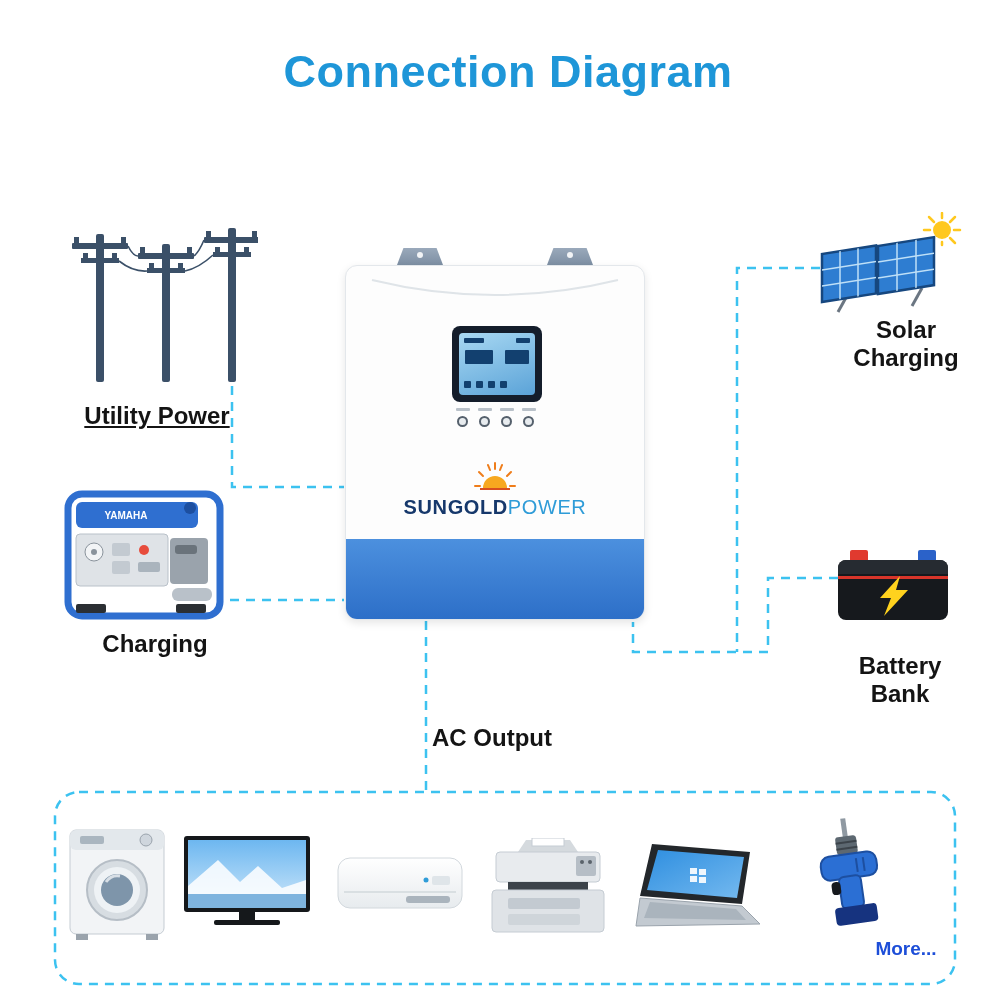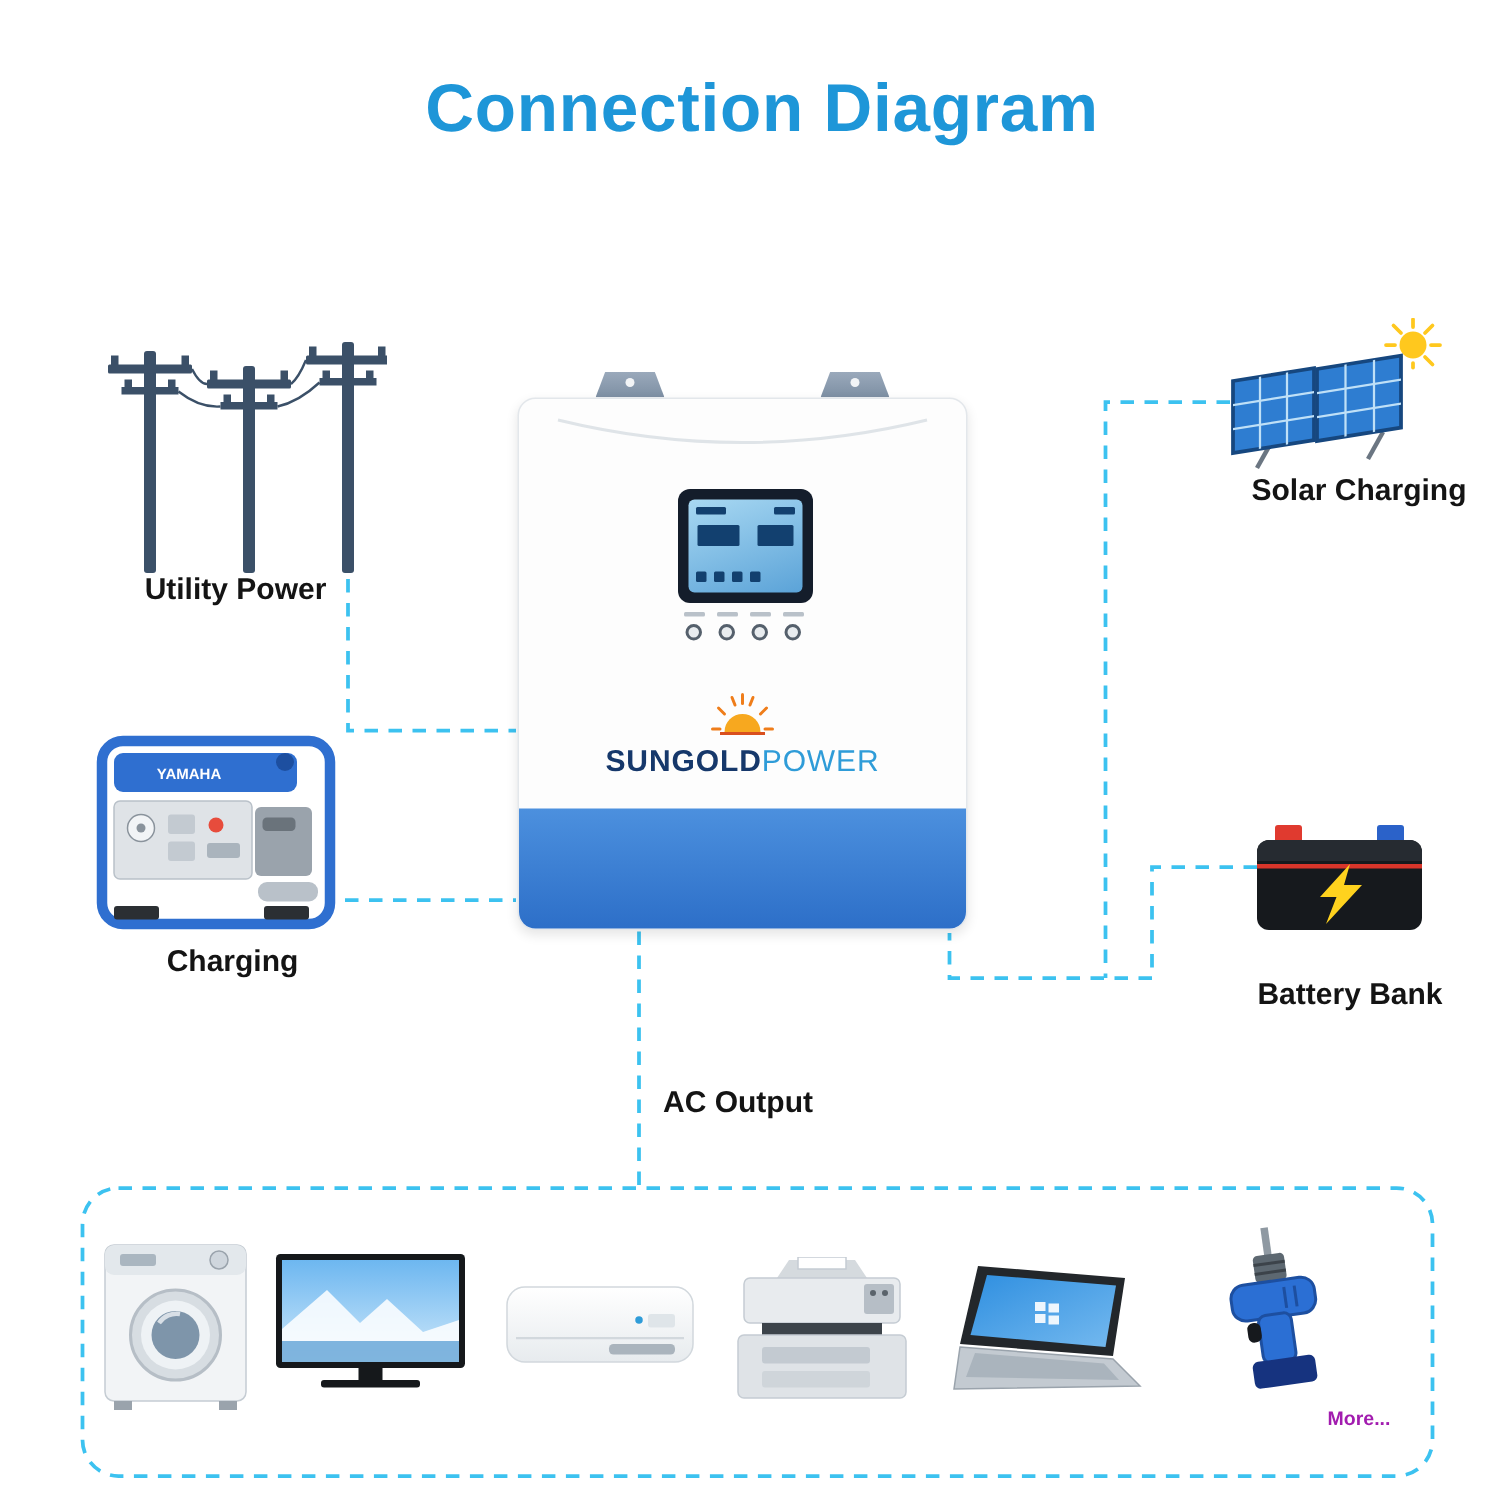--- a/index.html
+++ b/index.html
@@ -1,22 +1,22 @@
 <!DOCTYPE html>
 <html><head>
 <meta charset="utf-8">
 <style>
   html,body{margin:0;padding:0;background:#fff;}
   #stage{position:relative;width:1000px;height:1000px;background:#ffffff;overflow:hidden;
          font-family:"Liberation Sans",sans-serif;color:#111;}
   .abs{position:absolute;}
   #title{top:46px;left:0;right:0;text-align:center;font-size:45px;font-weight:700;
          color:#1e96d8;letter-spacing:.5px;padding-left:16px;}
-  .node-label{font-size:20px;font-weight:600;color:#141414;text-align:center;}
-  #more-label{font-size:13px;font-weight:700;color:#a21caf;text-align:center;}
+  .node-label{font-size:24px;font-weight:600;color:#141414;text-align:center;}
+  #more-label{font-size:19px;font-weight:700;color:#1d4ed8;text-align:center;}
   
   #connectors{position:absolute;left:0;top:0;width:1000px;height:1000px;z-index:1;pointer-events:none;}
   .conn{stroke:#3cc2f0;stroke-width:2.5;fill:none;stroke-dasharray:9 7;}
   
   #inverter{left:345px;top:248px;width:300px;height:372px;z-index:2;}
   .tab{position:absolute;top:0;width:46px;height:17px;background:linear-gradient(#9aa9bb,#7d8fa3);
        clip-path:polygon(14% 0,86% 0,100% 100%,0 100%);}
   .tab .hole{position:absolute;left:50%;top:4px;width:6px;height:6px;margin-left:-3px;border-radius:50%;background:#f2f4f6;}
   #inv-body{position:absolute;left:0;top:17px;width:298px;height:353px;background:#fdfdfd;
             border:1px solid #e3e7eb;border-radius:12px;box-shadow:0 3px 8px rgba(0,0,0,.10);}
@@ -29,21 +29,21 @@
   .btn-label{position:absolute;top:142px;width:14px;height:3px;background:#b9c1c9;border-radius:1px;}
   .inv-btn{position:absolute;top:150px;width:11px;height:11px;border-radius:50%;
            background:#e8ecef;border:2px solid #55606c;box-sizing:border-box;}
   #inv-logo{position:absolute;left:0;right:0;top:196px;text-align:center;}
   #inv-brand{margin-top:2px;font-size:20px;letter-spacing:.6px;}
   #inv-brand .bold{font-weight:700;color:#16386b;}
   #inv-brand .light{font-weight:400;color:#2f9cd8;}
   
   .illus{z-index:2;}
   
-  #utility-label{left:72px;top:382px;width:170px;}
+  #utility-label{left:72px;top:402px;width:170px;text-decoration:underline;}
   #generator-label{left:85px;top:630px;width:140px;}
   #solar-label{left:828px;top:316px;width:156px;}
   #battery-label{left:828px;top:652px;width:144px;}
   #ac-label{left:432px;top:724px;width:120px;}
   #more-label{left:852px;top:938px;width:108px;}
 </style>
 </head>
 <body>
 
 <div id="stage">

